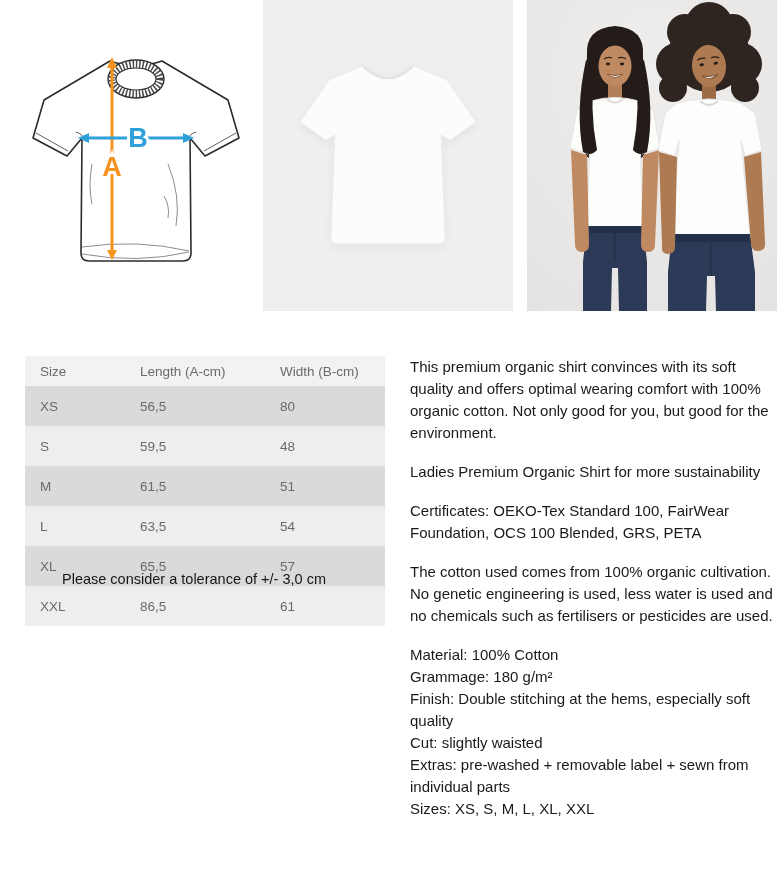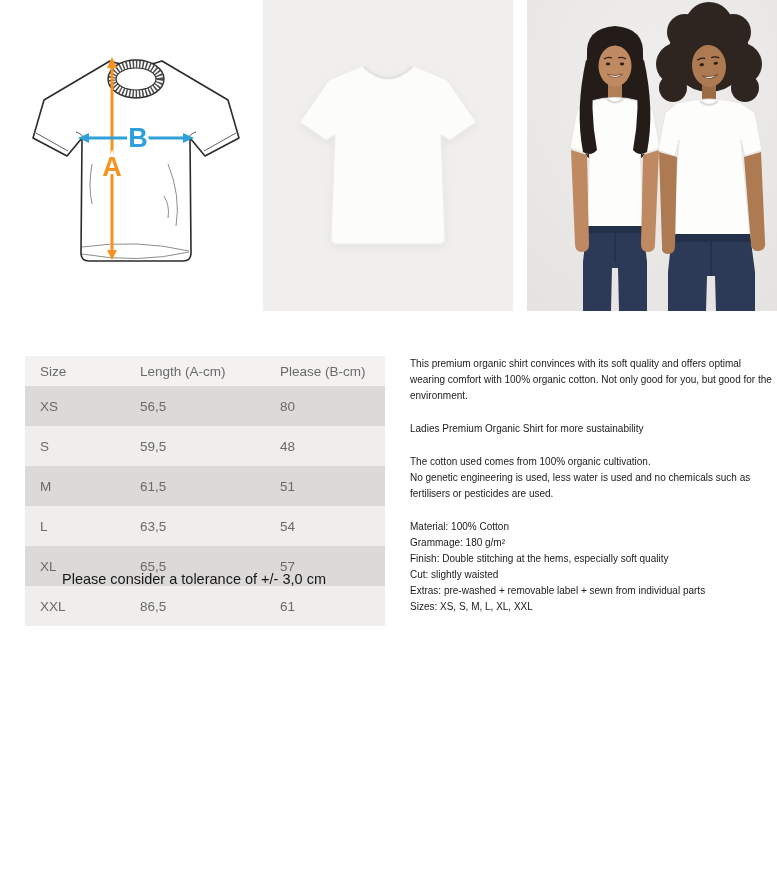--- a/index.html
+++ b/index.html
@@ -32,21 +32,21 @@
   #size-table tbody tr:nth-child(even) td{background:#efeeed;}
 
   #tolerance-note{
     position:absolute;left:38px;top:571px;
     font-size:14.5px;color:#161616;margin-left:24px;
   }
 
   
   #description{
     position:absolute;left:410px;top:356px;width:364px;
-    font-size:10px;line-height:16px;color:#1a1a1a;
+    font-size:15px;line-height:22px;color:#1a1a1a;
   }
   #description p{margin:0 0 17px 0;white-space:pre-line;}
   #description p:last-child{margin-bottom:12px;}
 
   .halo-label{font-weight:bold;font-size:27px;paint-order:stroke;stroke:#ffffff;stroke-width:6px;
     text-anchor:middle;font-family:"Liberation Sans", sans-serif;}
 </style>
 </head>
 <body>
 
@@ -191,21 +191,21 @@
 <table id="size-table">
   <colgroup>
       <col class="c1">
       <col class="c2">
       <col class="c3">
     </colgroup>
   <thead>
     <tr>
       <th>Size</th>
       <th>Length (A-cm)</th>
-      <th>Please (B-cm)</th>
+      <th>Width (B-cm)</th>
     </tr>
   </thead>
   <tbody>
     <tr>
       <td>XS</td>
       <td>56,5</td>
       <td>80</td>
     </tr>
     <tr>
       <td>S</td>
@@ -233,20 +233,21 @@
       <td>61</td>
     </tr>
   </tbody>
 </table>
 
 <div id="tolerance-note">Please consider a tolerance of +/- 3,0 cm</div>
 
 <div id="description">
   <p>This premium organic shirt convinces with its soft quality and offers optimal wearing comfort with 100% organic cotton. Not only good for you, but good for the environment.</p>
   <p>Ladies Premium Organic Shirt for more sustainability</p>
+  <p>Certificates: OEKO-Tex Standard 100, FairWear Foundation, OCS 100 Blended, GRS, PETA</p>
   <p>The cotton used comes from 100% organic cultivation.
 No genetic engineering is used, less water is used and no chemicals such as fertilisers or pesticides are used.</p>
   <p>Material: 100% Cotton
 Grammage: 180 g/m²
 Finish: Double stitching at the hems, especially soft quality
 Cut: slightly waisted
 Extras: pre-washed + removable label + sewn from individual parts
 Sizes: XS, S, M, L, XL, XXL</p>
 </div>
 

